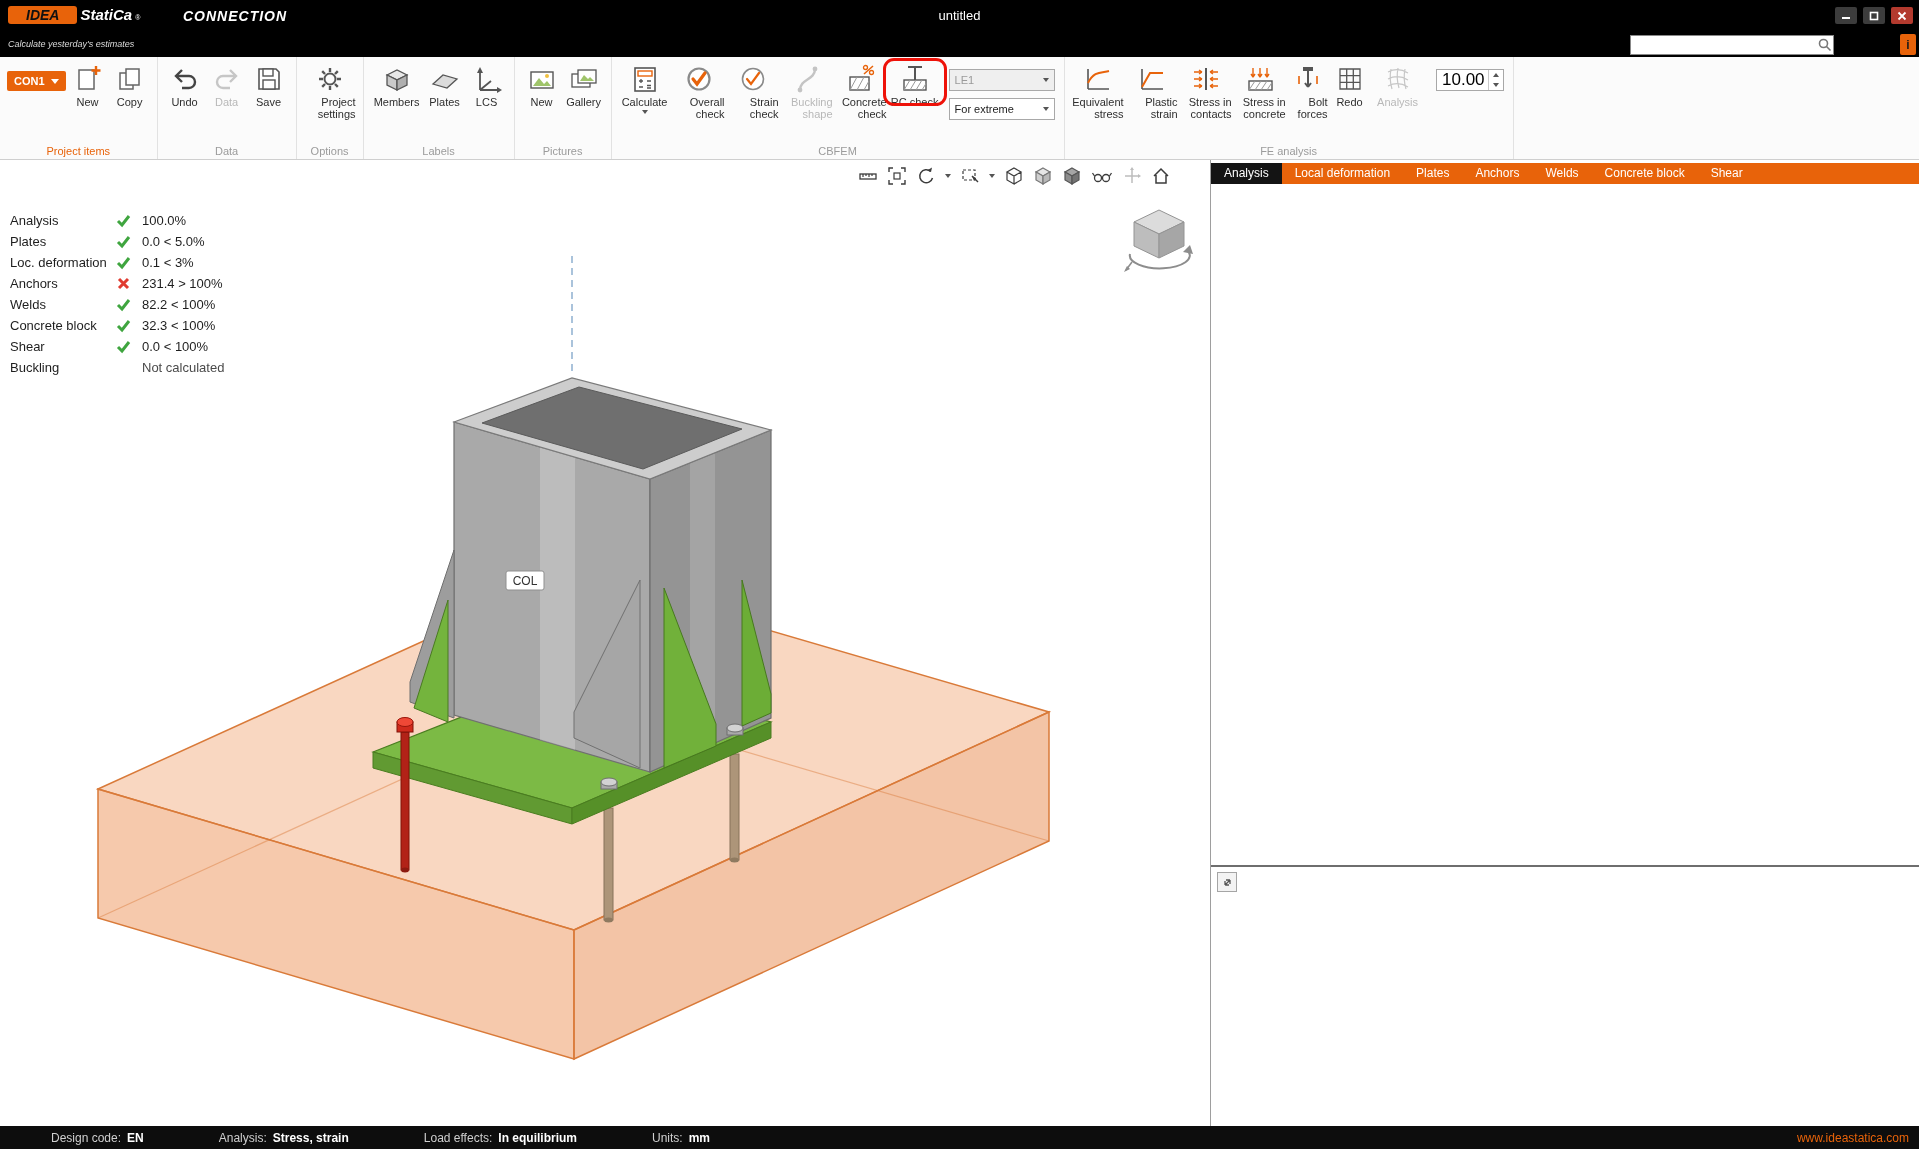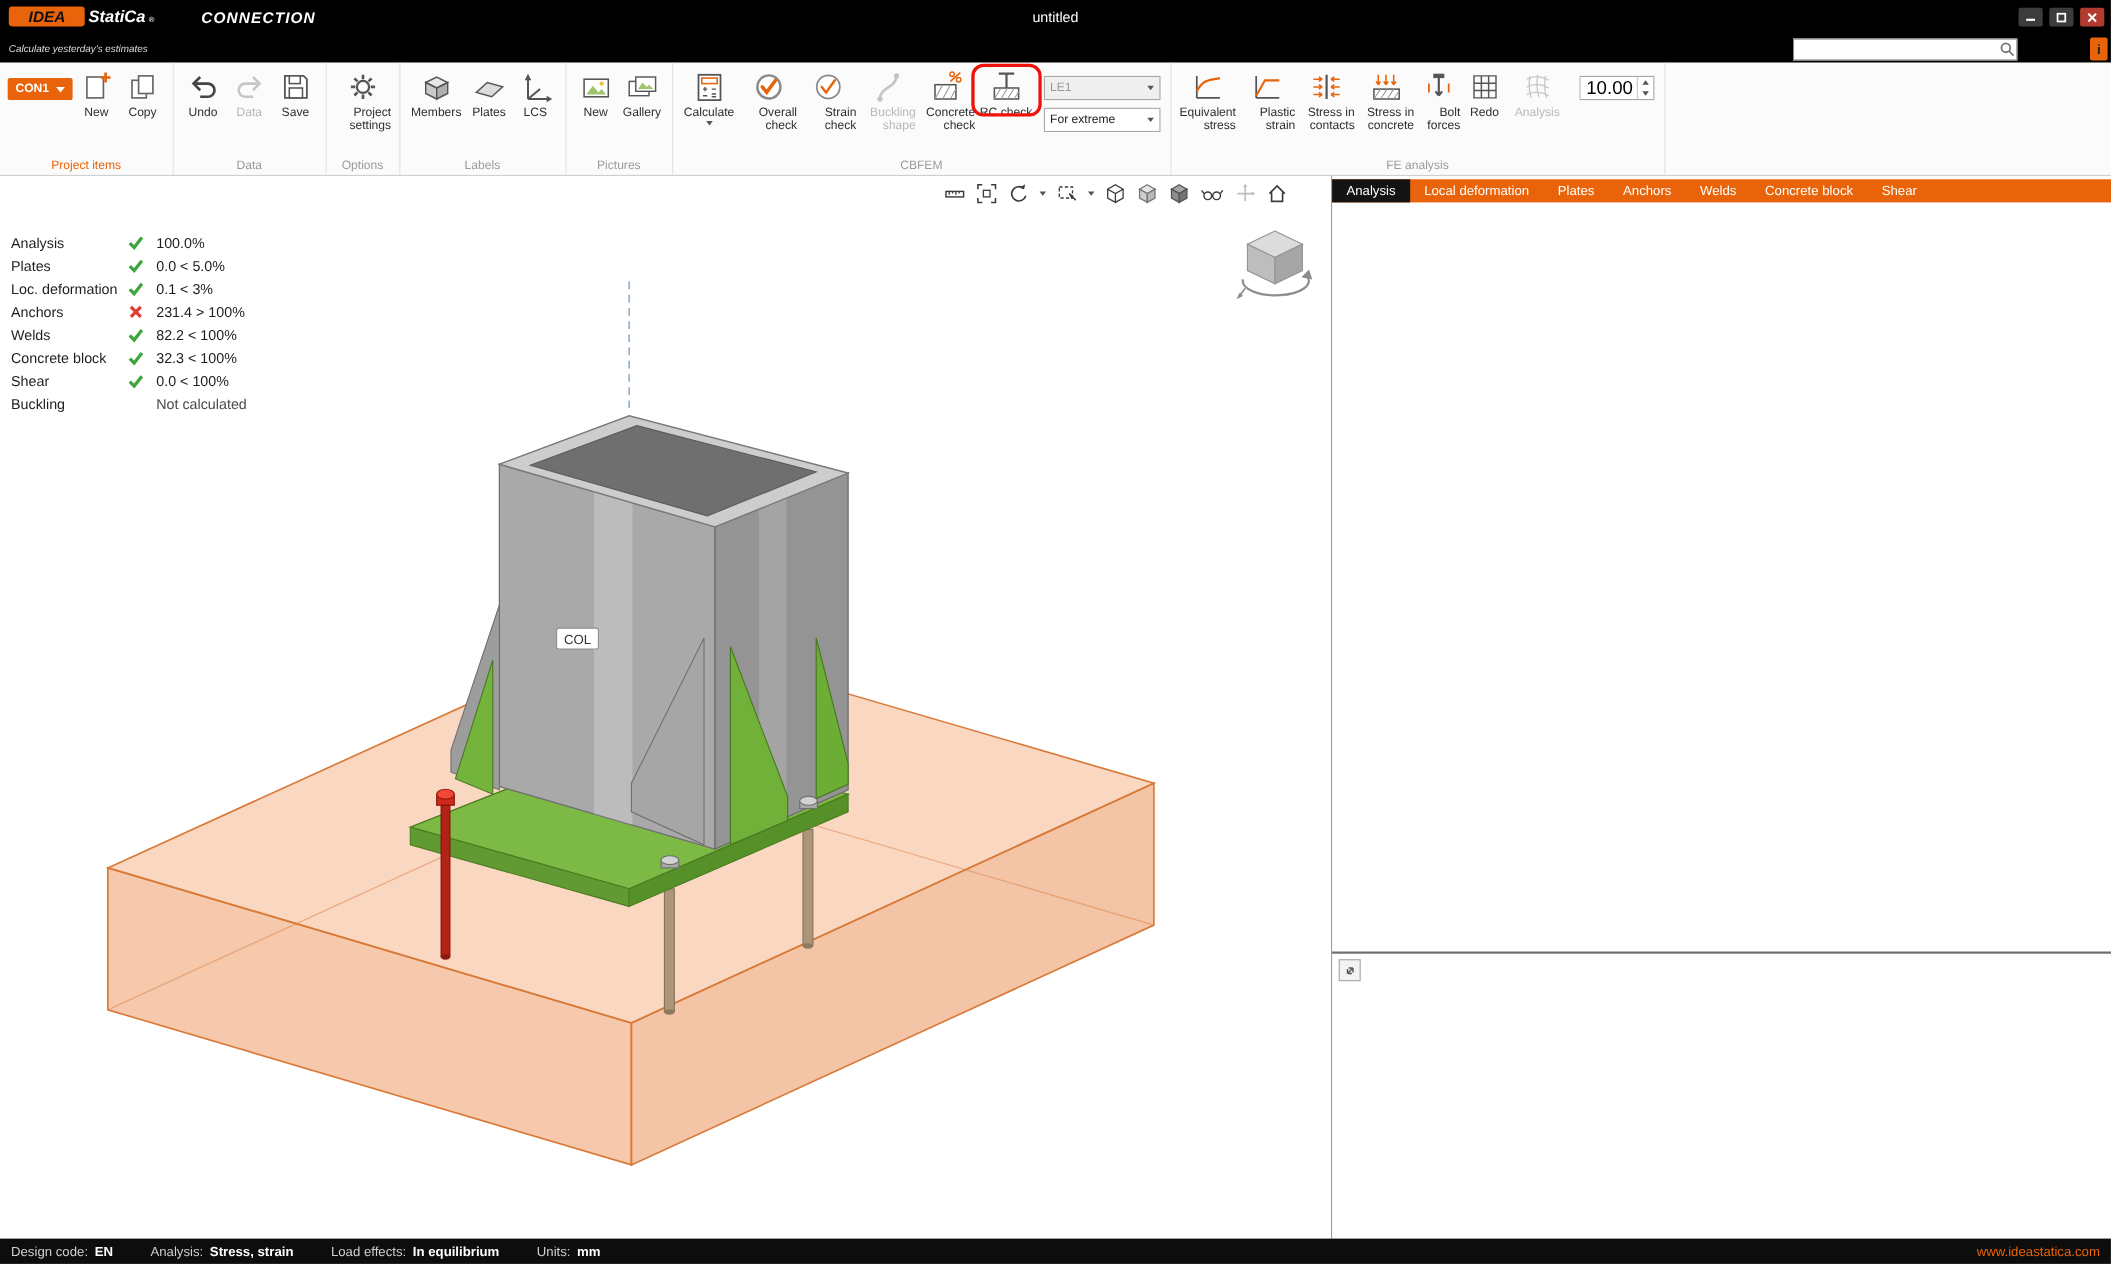--- a/index.html
+++ b/index.html
@@ -66,21 +66,21 @@
   .rp-table th,.rp-table td{border:1px solid #b3b3b3;padding:4px 9px;}
   .rp-table th{background:#f4f4f4;font-weight:bold;}
   .cell-exp{background:#f4f4f4;width:12px;}
   .cell-data{background:#e9e9e9;}
   .badge{display:inline-flex;width:15px;height:15px;border-radius:50%;background:#43a047;align-items:center;justify-content:center;}
   .caret-right{width:0;height:0;border-top:4px solid transparent;border-bottom:4px solid transparent;border-left:5px solid #444;}
   .rp-divider{position:absolute;top:705px;left:0;width:100%;border-top:2px solid #6e6e6e;}
   .rp-expand{position:absolute;top:712px;left:6px;width:18px;height:18px;border:1px solid #a5a5a5;background:#f3f3f3;display:flex;align-items:center;justify-content:center;}
   
   .statusbar{position:absolute;top:1126px;left:0;width:1919px;height:23px;background:#0d0d0d;display:flex;align-items:center;padding:0 10px;box-sizing:border-box;font-size:12px;}
-  .sb-pair{margin-right:34px;display:flex;align-items:center;}
+  .sb-pair{margin-right:34px;display:flex;align-items:center;margin-left:41px;}
   .sb-label{color:#cfcfcf;}
   .sb-value{color:#fff;font-weight:bold;margin-left:6px;}
   .sb-site{margin-left:auto;color:#E8630A;font-size:12px;}
 </style>
 </head>
 <body>
 
 <header class="topbar">
   <div class="logo">
     <span class="logo-idea">IDEA</span>

